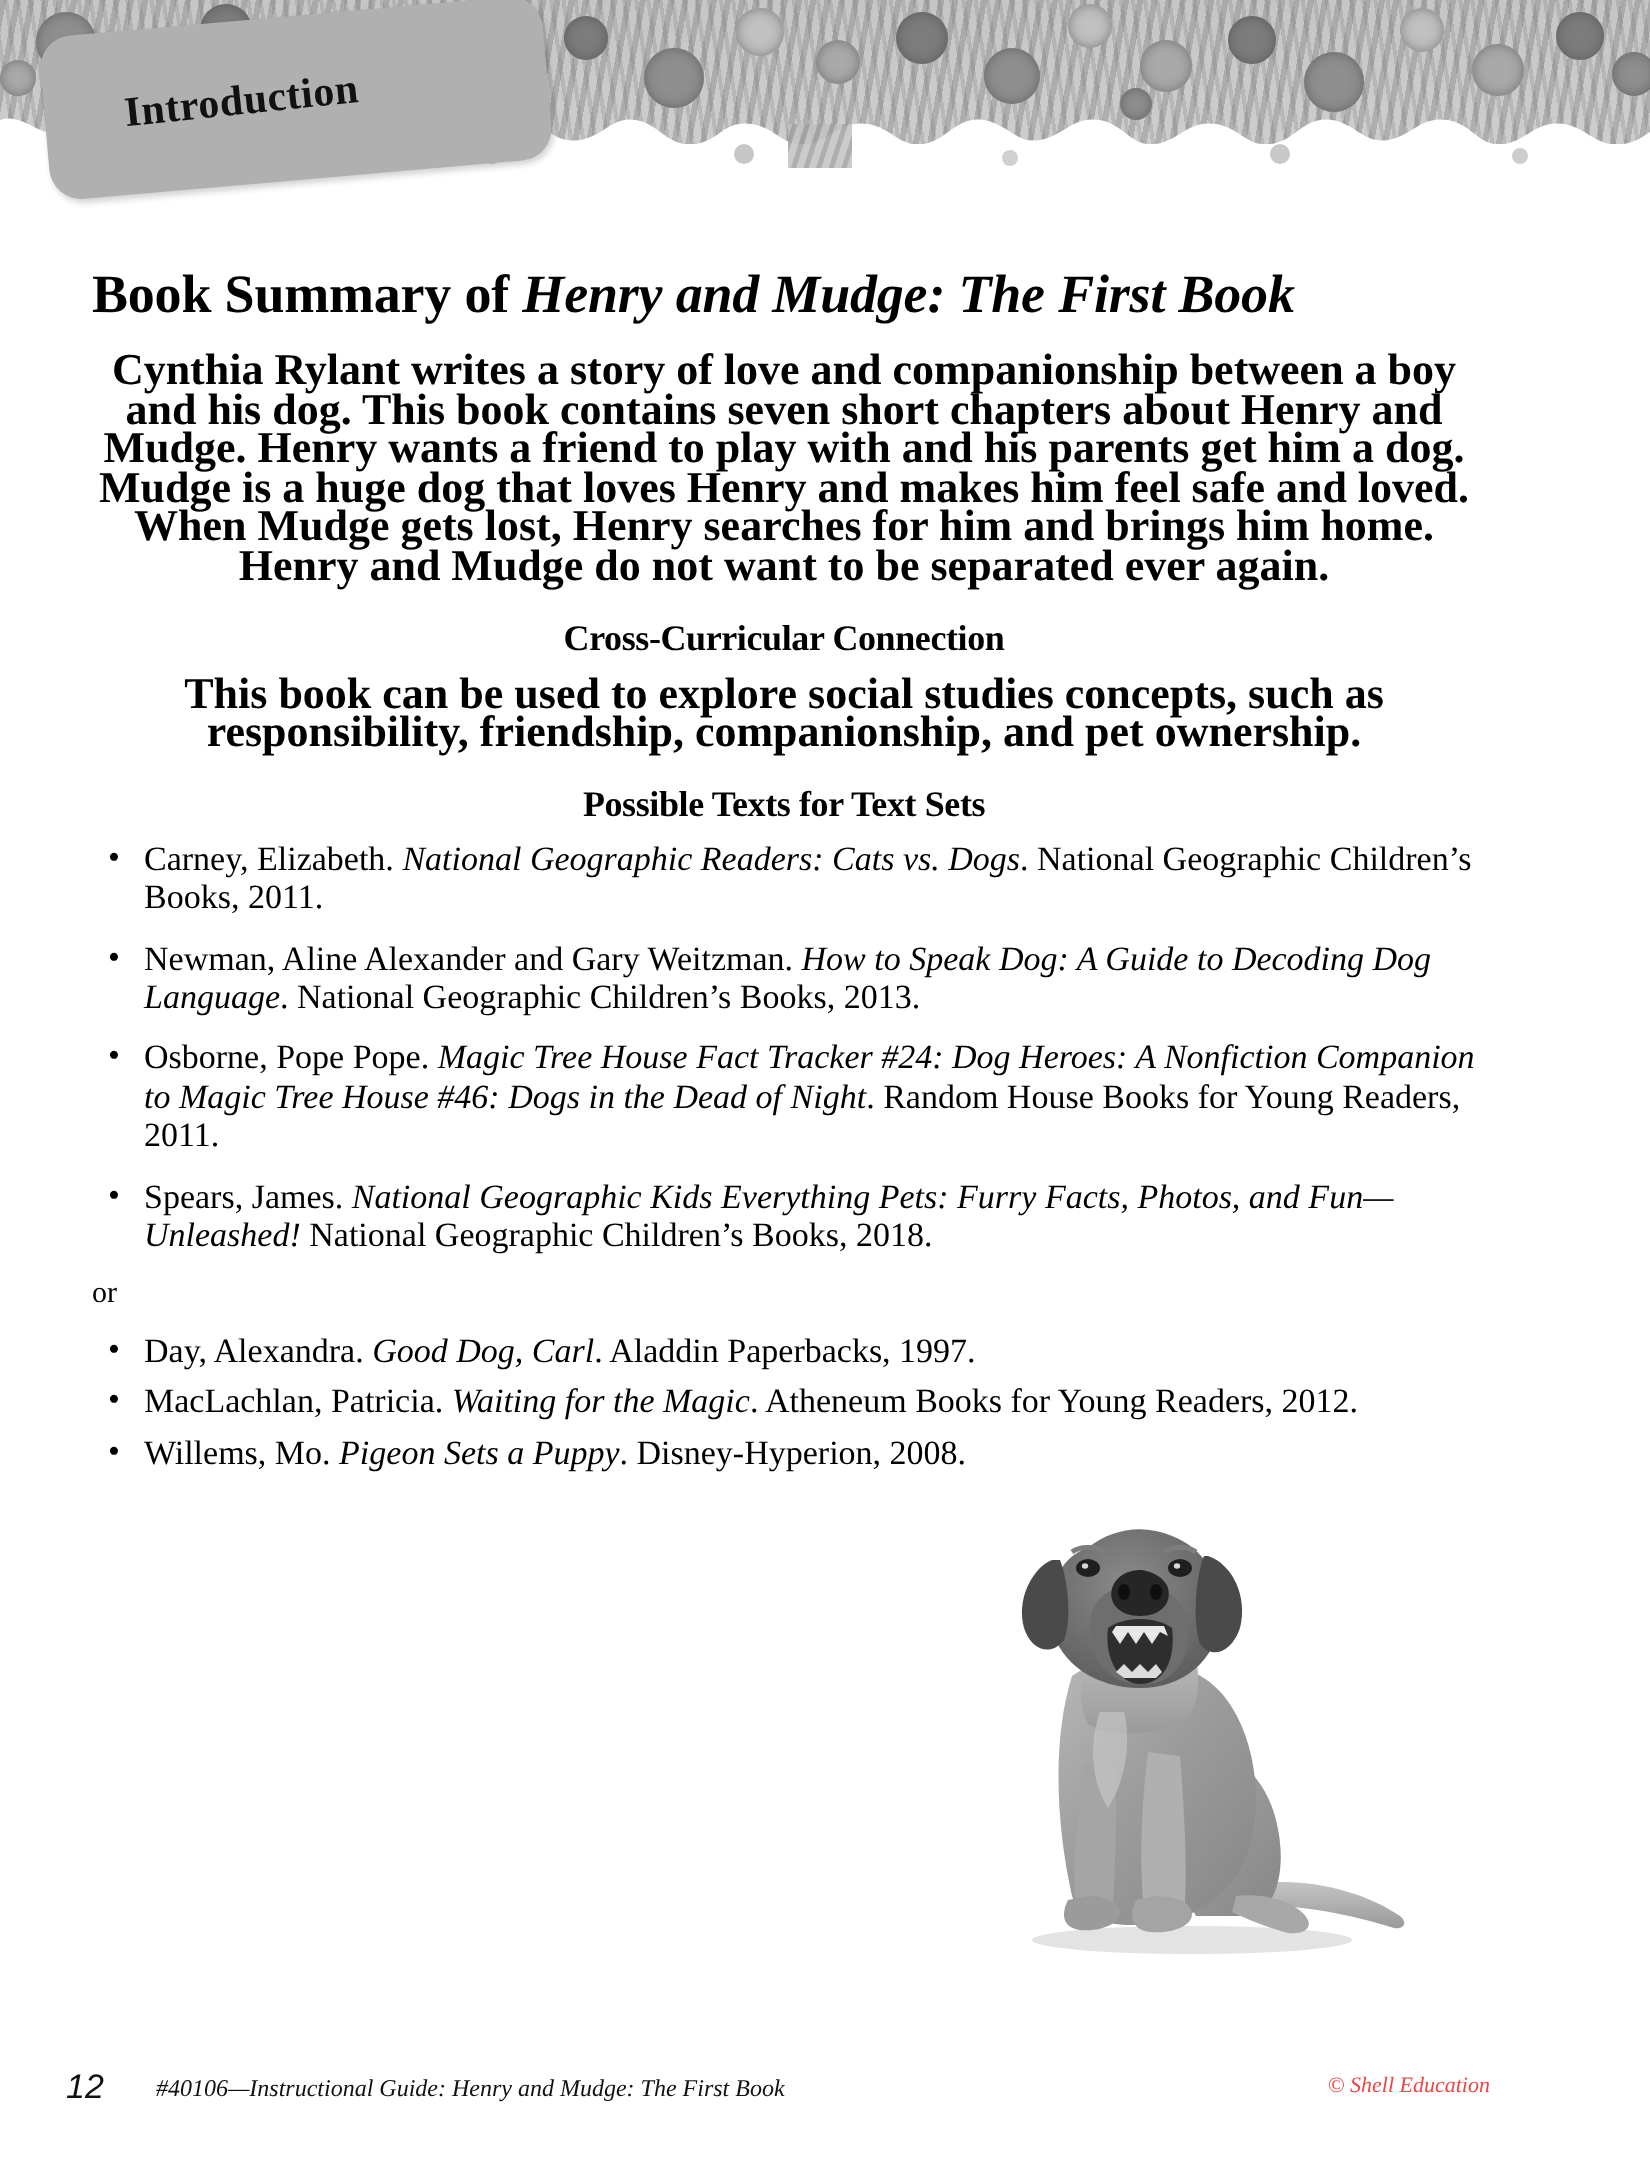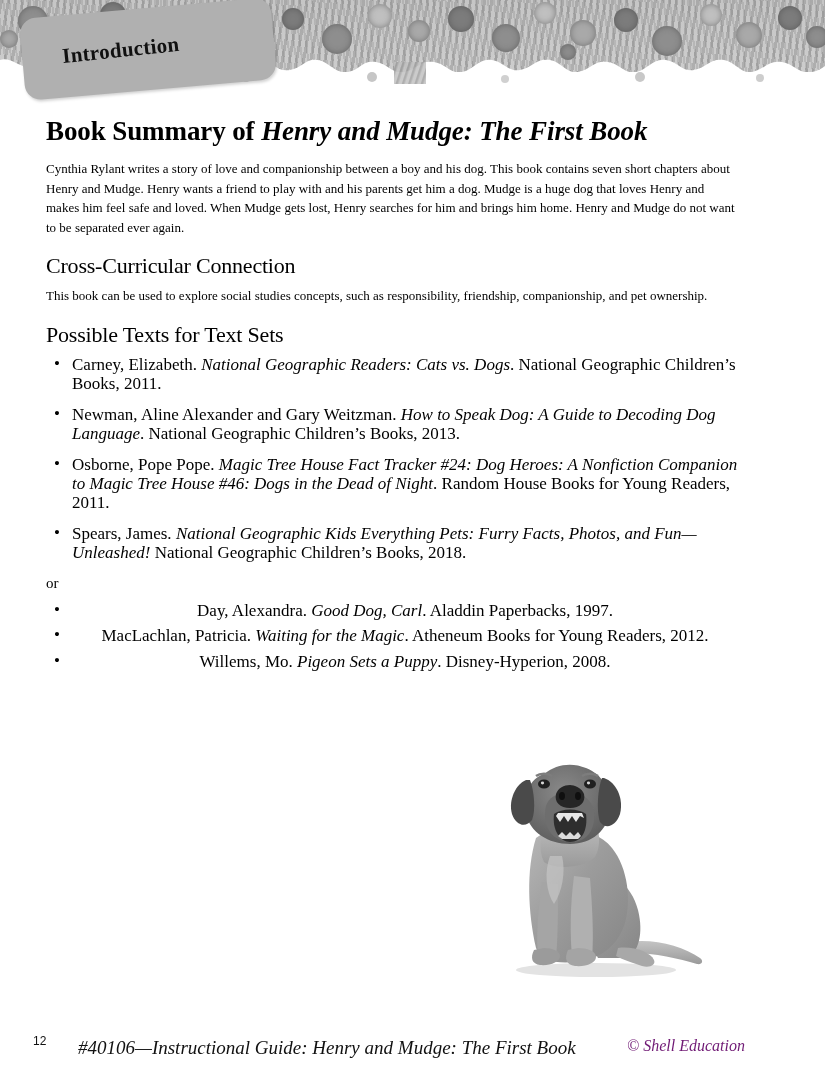--- a/index.html
+++ b/index.html
@@ -58,94 +58,97 @@
   }
 
   
   .content{
     position:absolute;left:46px;top:116px;width:692px;
   }
   h1.doc-title{
     font-family:"Liberation Serif",serif;
     font-weight:bold;
     font-size:27px;
-    margin:0 0 12px 0;
+    margin:16px 0 12px 0;
     letter-spacing:-.1px;
     white-space:nowrap;
   }
   h1.doc-title .ital{font-style:italic;}
 
   p.body{
-    font-size:13px;
+    font-size:22px;
     line-height:19.6px;
     margin:0 0 16px 0;
-    text-align:left;
+    text-align:center;
+    font-weight:bold;
   }
   h2.sec{
     font-family:"Liberation Serif",serif;
-    font-weight:normal;
-    font-size:22px;
+    font-weight:bold;
+    font-size:18px;
     margin:0 0 7px 0;
     letter-spacing:-.2px;
+    text-align:center;
   }
 
   ul.refs{
     list-style:none;
     margin:0;padding:0;
   }
   ul.refs li{
     position:relative;
     padding-left:26px;
     font-size:17px;
     line-height:19.4px;
     margin-bottom:11px;
   }
   ul.refs li:before{
     content:"\2022";
     position:absolute;left:8px;top:-1px;
     font-size:17px;
   }
   ul.refs li .ital{font-style:italic;}
-  ul.refs.tight li{margin-bottom:6px;text-align:center;}
+  ul.refs.tight li{margin-bottom:6px;}
 
   .or{
     font-size:15px;
     line-height:19.4px;
     margin:4px 0 8px 0;
   }
 
   
   .dog{
     position:absolute;left:478px;top:752px;width:235px;height:230px;
   }
   .dog svg{display:block;}
 
   
   .footer{
     position:absolute;left:0;bottom:26px;width:825px;height:24px;
   }
   .page-num{
     position:absolute;left:33px;top:0;
     font-family:"Liberation Sans",sans-serif;
+    font-size:17px;
+    color:#111;
+    font-style:italic;
+  }
+  .footer-center{
+    position:absolute;left:78px;top:3px;
+    font-family:"Liberation Serif",serif;
+    font-style:italic;
     font-size:12px;
     color:#111;
   }
-  .footer-center{
-    position:absolute;left:78px;top:3px;
-    font-family:"Liberation Serif",serif;
-    font-style:italic;
-    font-size:19px;
-    color:#111;
-  }
   .footer-right{
     position:absolute;right:80px;top:3px;
     font-family:"Liberation Serif",serif;
     font-style:italic;
-    font-size:16px;
-    color:#701a75;
+    font-size:11px;
+    color:#ef4444;
   }
 </style>
 </head>
 <body>
 
 <div class="banner">
   <div class="banner-base"></div>
   <div class="banner-mask">
 
     <svg width="825" height="88" style="position:absolute;left:0;top:0;">

